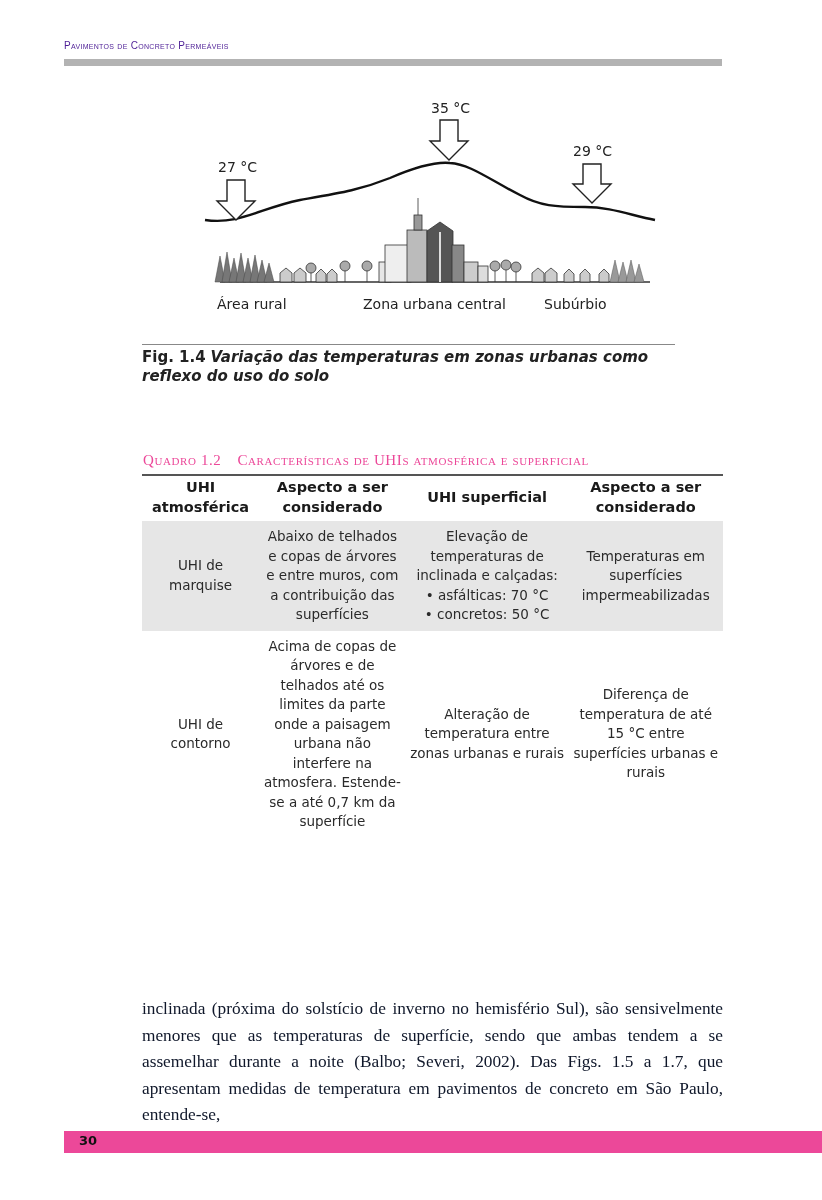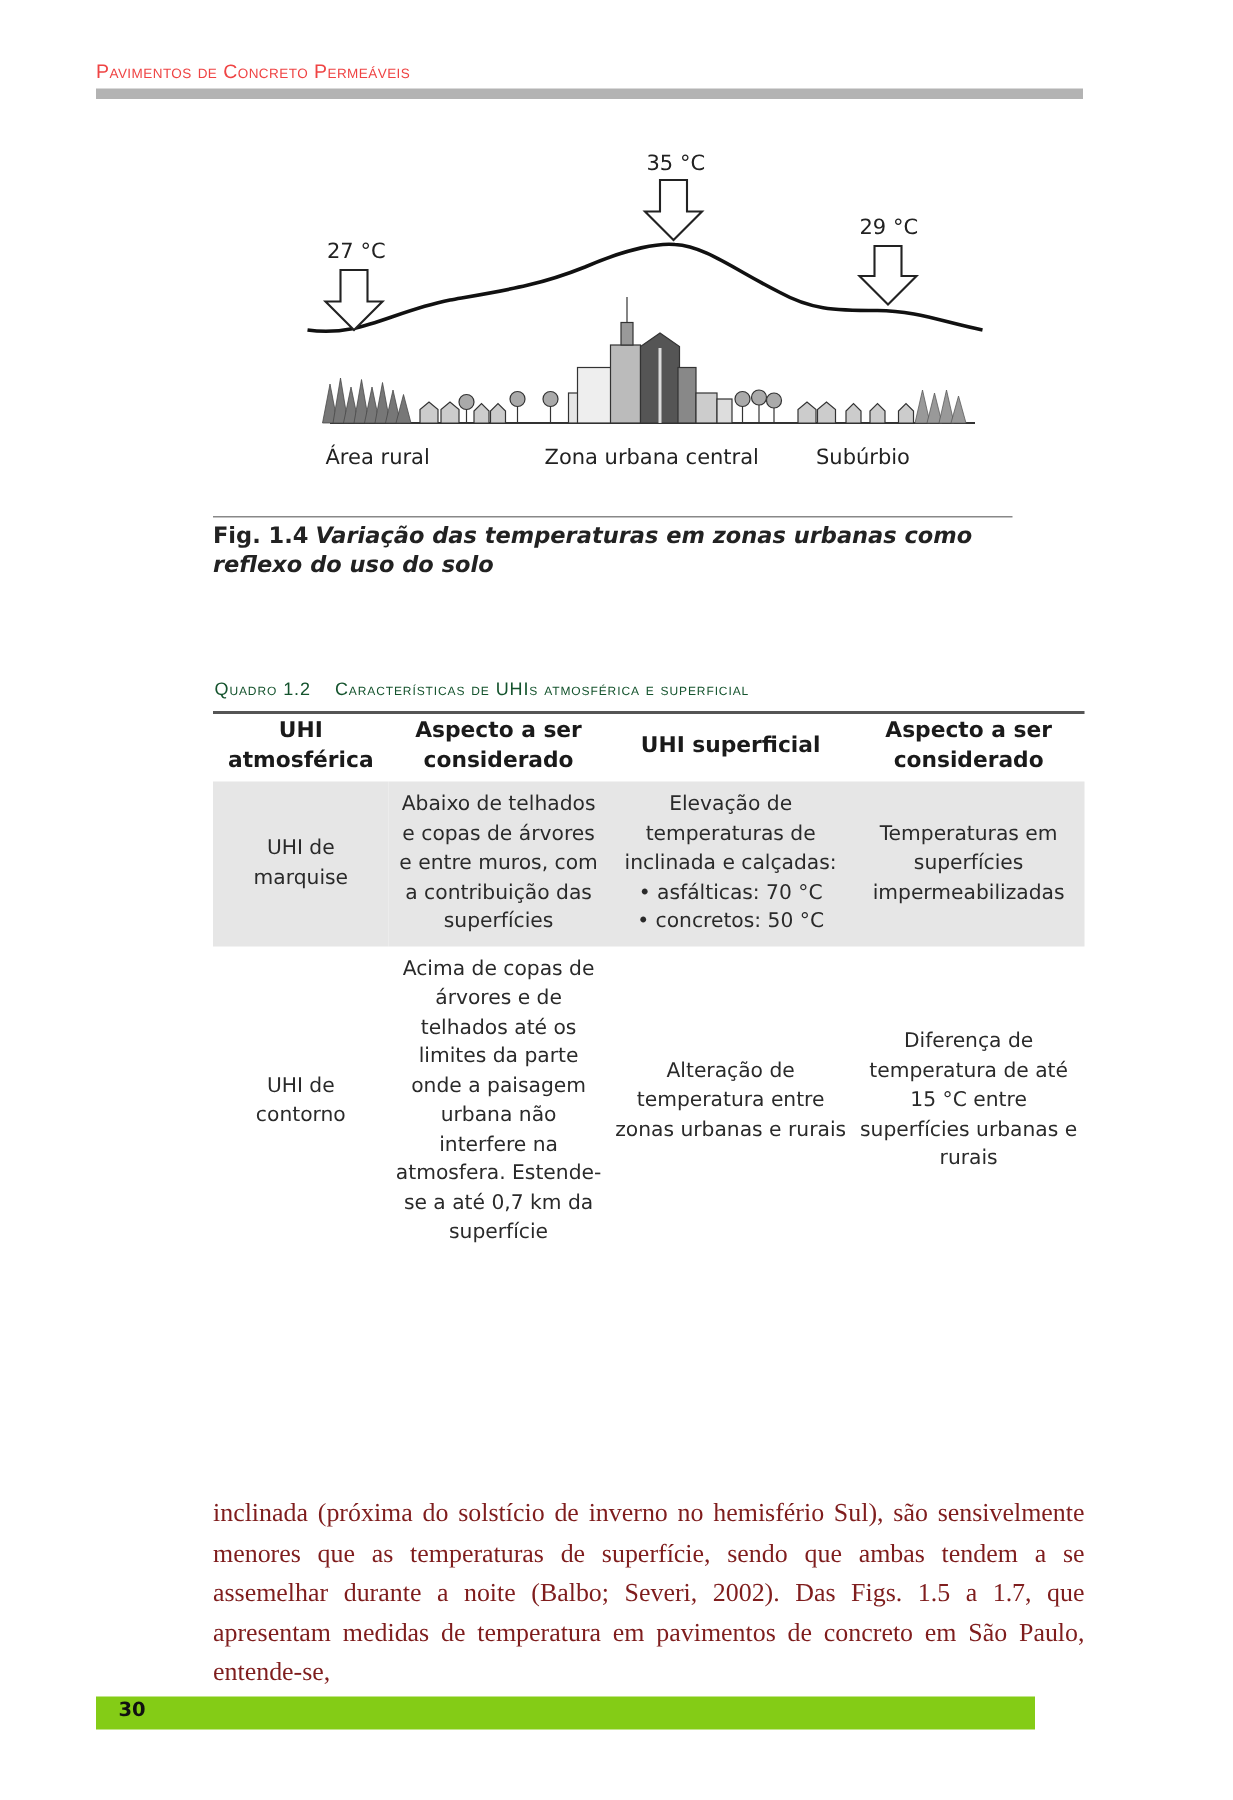--- a/index.html
+++ b/index.html
@@ -1,44 +1,44 @@
 <!DOCTYPE html>
 <html><head>
 <meta charset="utf-8">
 <style>
   html, body { margin: 0; padding: 0; background: #ffffff; }
   body { width: 822px; height: 1200px; position: relative; overflow: hidden; color: #1a1a1a; }
-  .running-head { position: absolute; left: 64px; top: 40px; font-family: "Liberation Sans", sans-serif; font-size: 13px; letter-spacing: 0.3px; color: #ef4444; font-variant: small-caps; }
+  .running-head { position: absolute; left: 64px; top: 40px; font-family: "Liberation Sans", sans-serif; font-size: 10px; letter-spacing: 0.3px; color: #4c1d95; font-variant: small-caps; }
   .running-rule { position: absolute; left: 64px; top: 59px; width: 658px; height: 7px; background: #b3b3b3; }
 
   .figure { position: absolute; left: 190px; top: 90px; width: 480px; height: 230px; }
   .figure svg { width: 480px; height: 230px; display: block; }
   .fig-label { font-family: "DejaVu Sans", sans-serif; font-size: 14px; fill: #222; }
 
   .caption-rule { position: absolute; left: 142px; top: 344px; width: 533px; height: 1px; background: #888; }
   .caption { position: absolute; left: 142px; top: 348px; width: 540px; font-family: "DejaVu Sans", sans-serif; font-size: 15px; line-height: 19px; color: #222; }
   .caption .fig-num { font-weight: bold; }
   .caption .fig-title { font-style: italic; font-weight: bold; }
   .caption .source { display: block; font-style: italic; font-size: 12.5px; color: #666; margin-top: 1px; }
 
-  .table-title { position: absolute; left: 143px; top: 452px; font-family: Liberation Sans, sans-serif; font-size: 12px; color: #14532d; font-variant: small-caps; letter-spacing: 0.6px; white-space: nowrap; }
+  .table-title { position: absolute; left: 143px; top: 452px; font-family: Liberation Serif, serif; font-size: 15px; color: #ec4899; font-variant: small-caps; letter-spacing: 0.6px; white-space: nowrap; }
   .table-title .num { margin-right: 16px; }
   .table-rule { position: absolute; left: 142px; top: 474px; width: 581px; height: 2px; background: #555; }
 
   table.quadro { position: absolute; left: 142px; top: 476px; width: 581px; border-collapse: collapse; font-family: "DejaVu Sans", sans-serif; font-size: 13.5px; line-height: 19.5px; color: #2a2a2a; }
   table.quadro th { font-weight: bold; font-size: 14.5px; padding: 2px 4px 4px; text-align: center; vertical-align: middle; color: #1a1a1a; }
   table.quadro td { text-align: center; vertical-align: middle; padding: 6px 4px; }
   table.quadro tr.shade td { background: #e6e6e6; }
   .col1 { width: 112px; } .col2 { width: 148px; } .col3 { width: 170px; margin-top: 16px; } .col4 { width: 151px; }
   .bullets { list-style: none; margin: 0; padding: 0; }
   .bullets li::before { content: "•  "; }
 
-  .body-text { position: absolute; left: 142px; top: 996px; width: 581px; font-family: "Liberation Serif", serif; font-size: 17.3px; line-height: 26.5px; text-align: justify; color: #7f1d1d; }
+  .body-text { position: absolute; left: 142px; top: 996px; width: 581px; font-family: "Liberation Serif", serif; font-size: 17.3px; line-height: 26.5px; text-align: justify; color: #0f172a; }
 
-  .footer-bar { position: absolute; left: 64px; top: 1131px; width: 626px; height: 22px; background: #84cc16; }
+  .footer-bar { position: absolute; left: 64px; top: 1131px; width: 758px; height: 22px; background: #ec4899; }
   .page-number { position: absolute; left: 15px; top: 2px; font-family: "DejaVu Sans", sans-serif; font-weight: bold; font-size: 13px; color: #111; }
 </style>
 </head>
 <body>
 
 <div class="running-head">Pavimentos de Concreto Permeáveis</div>
 <div class="running-rule"></div>
 
 <div class="figure">
   <svg viewBox="0 0 480 230">

